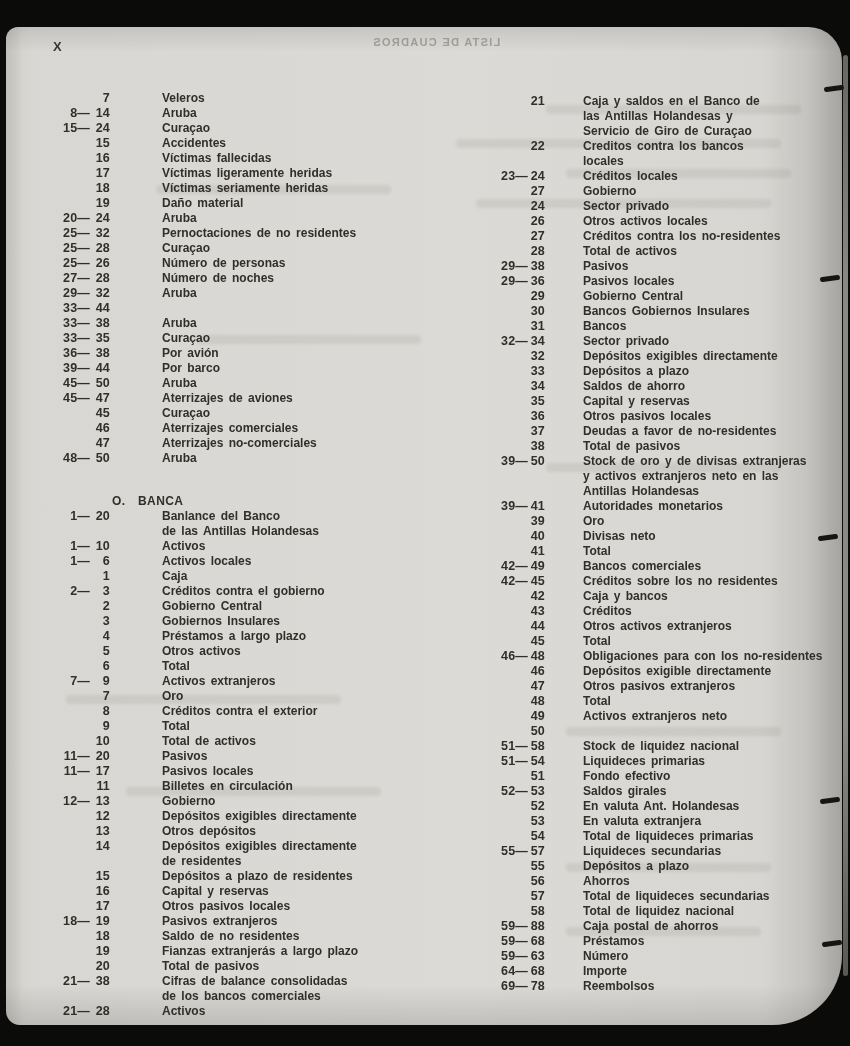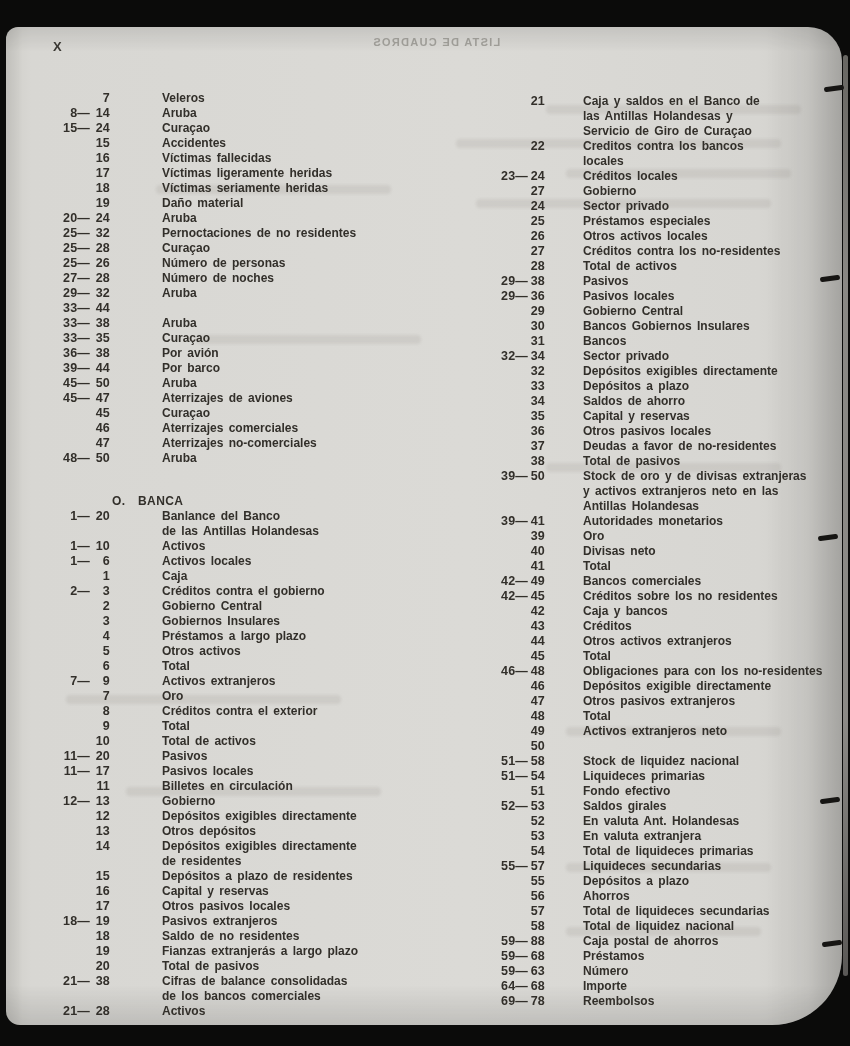--- a/index.html
+++ b/index.html
@@ -385,25 +385,20 @@
         <span class="n2">27</span>
         <span class="lbl">Gobierno</span>
       </div>
       <div class="row">
         <span class="n1"></span>
         <span class="n2">24</span>
         <span class="lbl">Sector privado</span>
       </div>
       <div class="row">
         <span class="n1"></span>
-        <span class="n2">25</span>
-        <span class="lbl">Préstamos especiales</span>
-      </div>
-      <div class="row">
-        <span class="n1"></span>
         <span class="n2">26</span>
         <span class="lbl">Otros activos locales</span>
       </div>
       <div class="row">
         <span class="n1"></span>
         <span class="n2">27</span>
         <span class="lbl">Créditos contra los no-residentes</span>
       </div>
       <div class="row">
         <span class="n1"></span>

